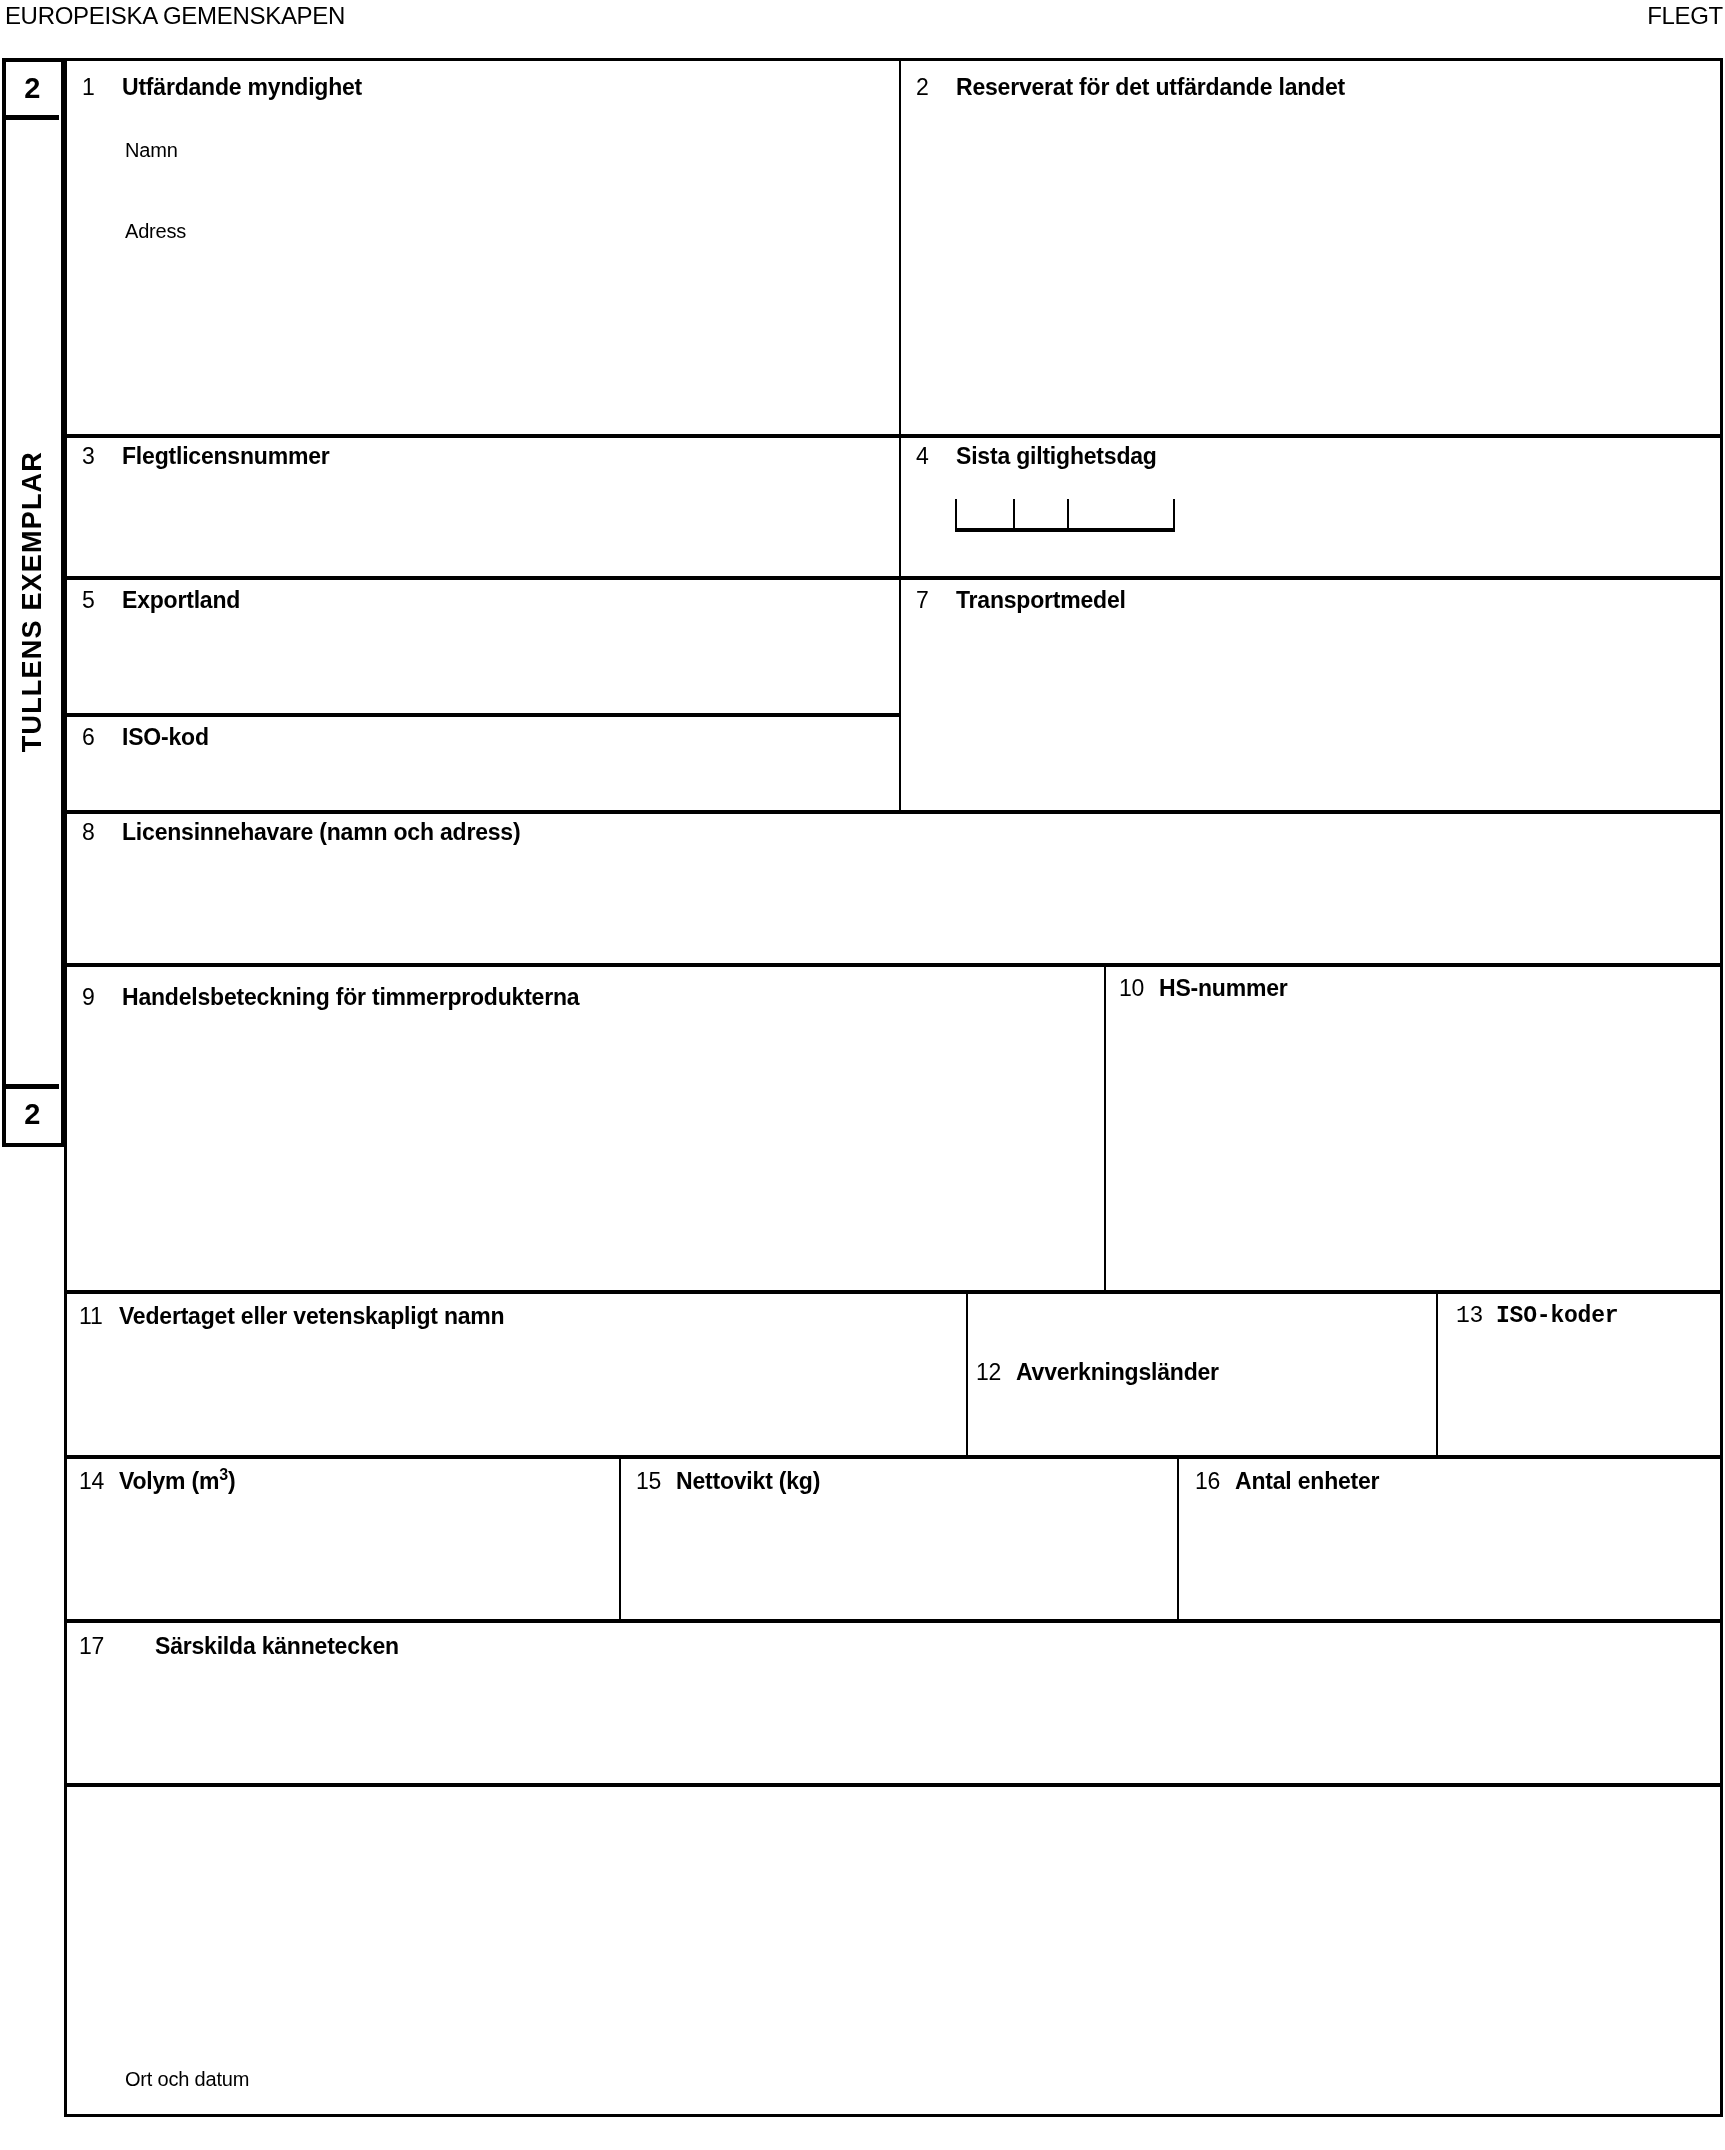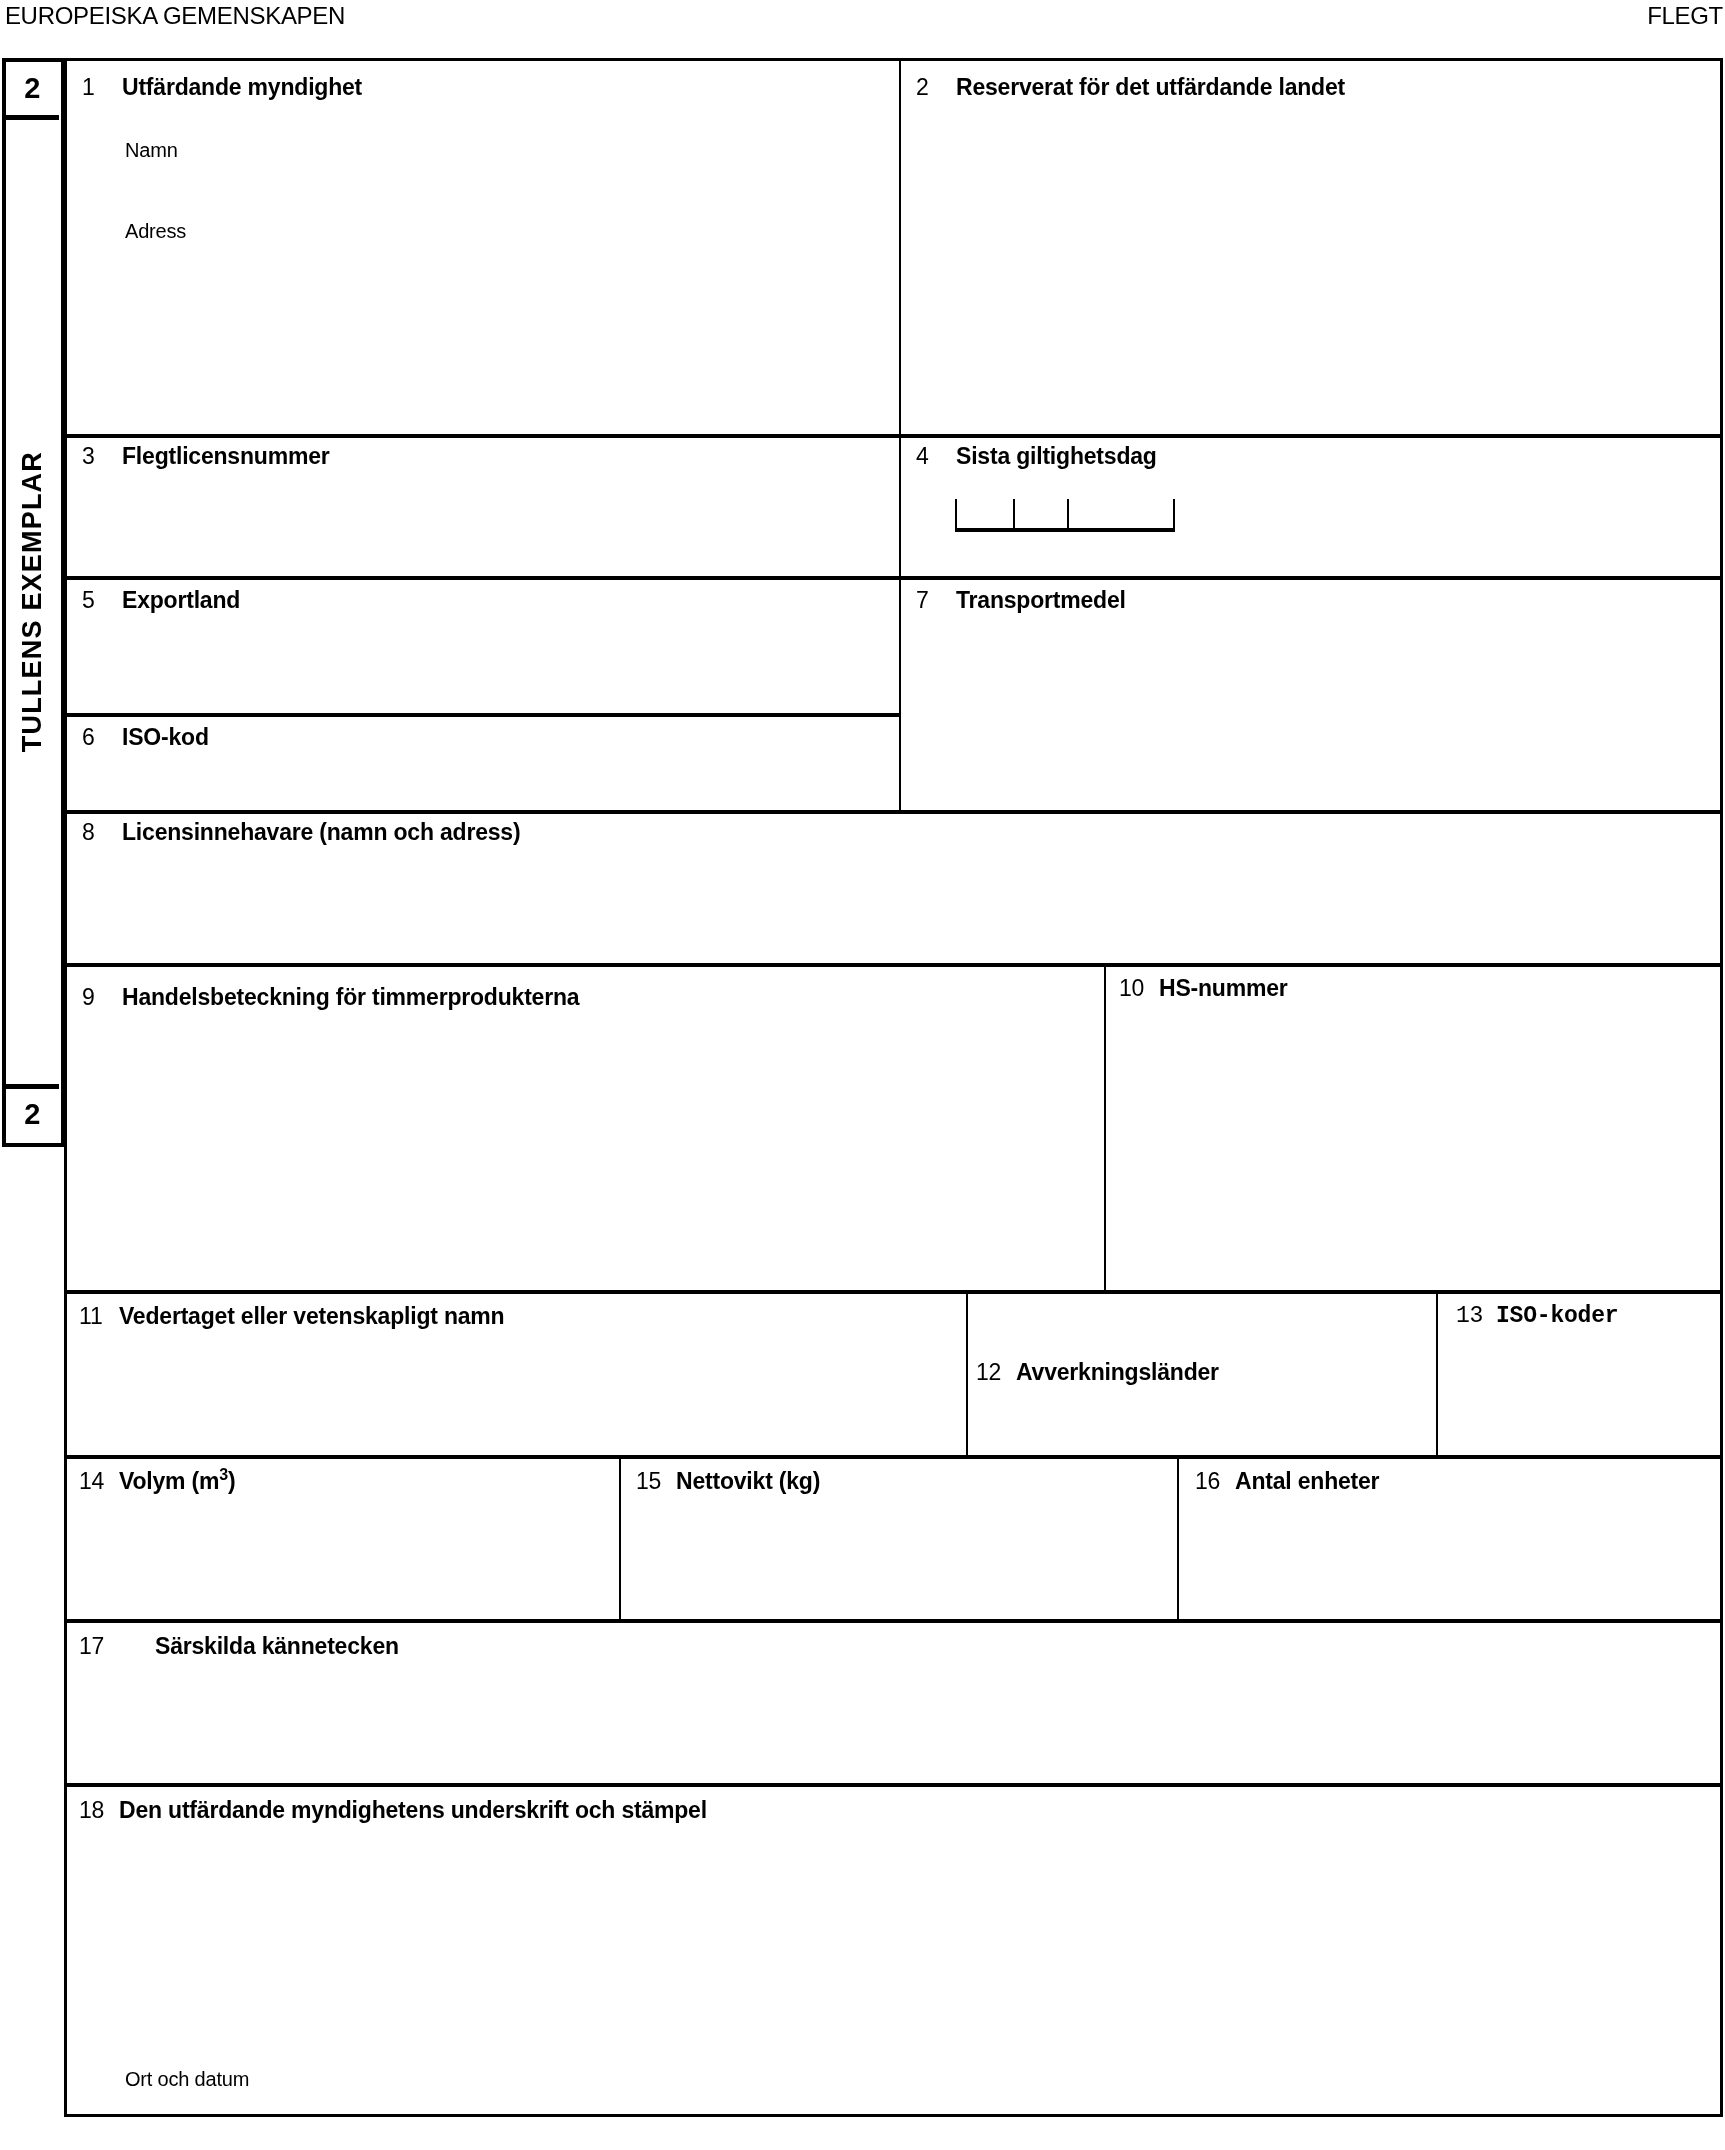--- a/index.html
+++ b/index.html
@@ -222,21 +222,17 @@
     <div class="cell-label" style="left:1128px; top:1407px;">
       <span class="no">16</span>
       <span class="lbl">Antal enheter</span>
     </div>
 
     <div class="cell-label" style="left:12px; top:1572px;gap:36px;">
       <span class="no">17</span>
       <span class="lbl">Särskilda kännetecken</span>
     </div>
 
-    <div class="cell-label" style="left:12px; top:1736px;">
-      <span class="no">18</span>
-      <span class="lbl">Den utfärdande myndighetens underskrift och stämpel</span>
-    </div>
     <div class="sublabel" style="left:58px; top:2007px;">Ort och datum</div>
 
   </div>
 </div>
 
 
 </body></html>

